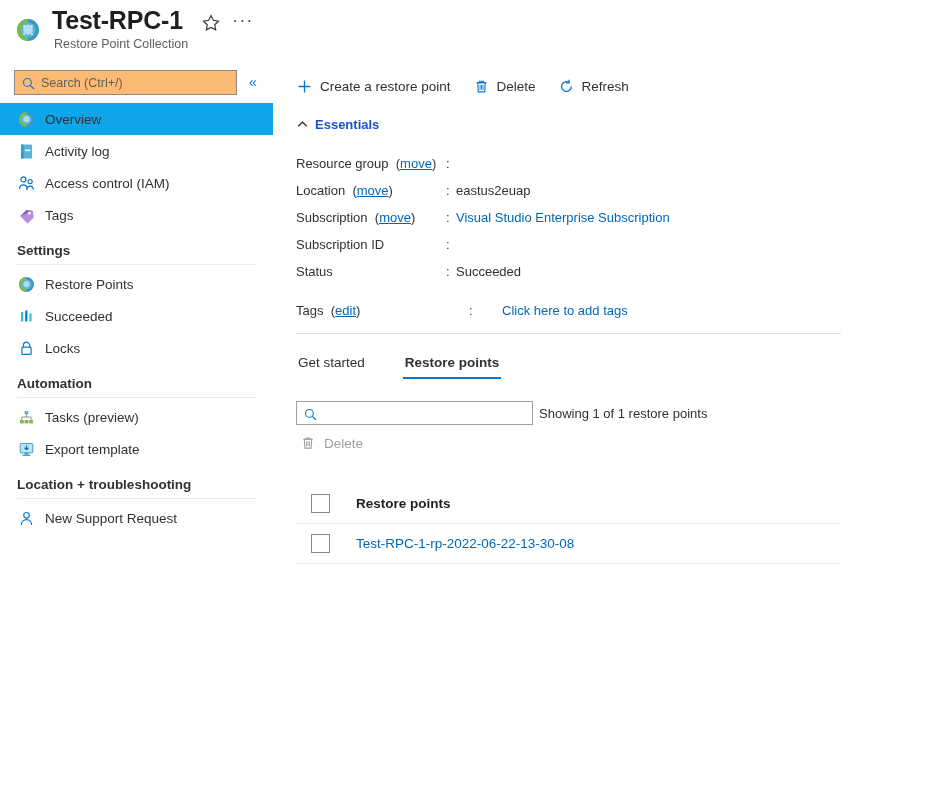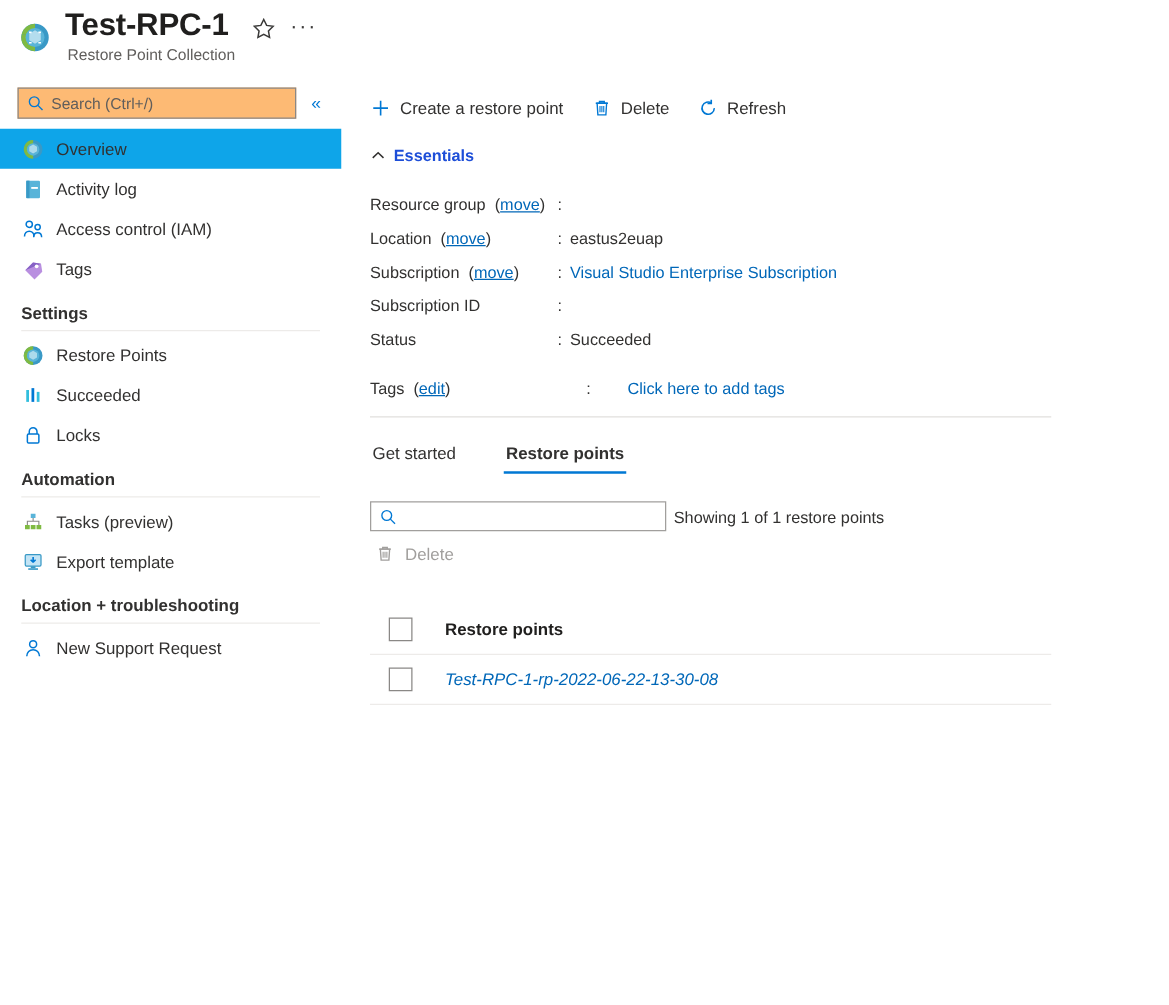--- a/index.html
+++ b/index.html
@@ -153,21 +153,20 @@
   .cb {
     width: 19px; height: 19px; border: 1px solid #8a8886;
     background: #fff; margin-left: 15px; flex: none; cursor: pointer;
   }
   .tbl-colhdr {
     margin-left: 26px; font-size: 13.5px; font-weight: 700; color: #201f1e;
   }
   .tbl-cell {
     margin-left: 26px; font-size: 13.5px; color: #0067b8; cursor: pointer;
     white-space: nowrap;
-    font-style: italic;
   }
 </style>
 </head>
 <body>
 
 <div id="app">
 
   <div class="hdr">
     <span class="hdr-icon">
       <svg viewBox="0 0 28 28" width="28" height="28">

